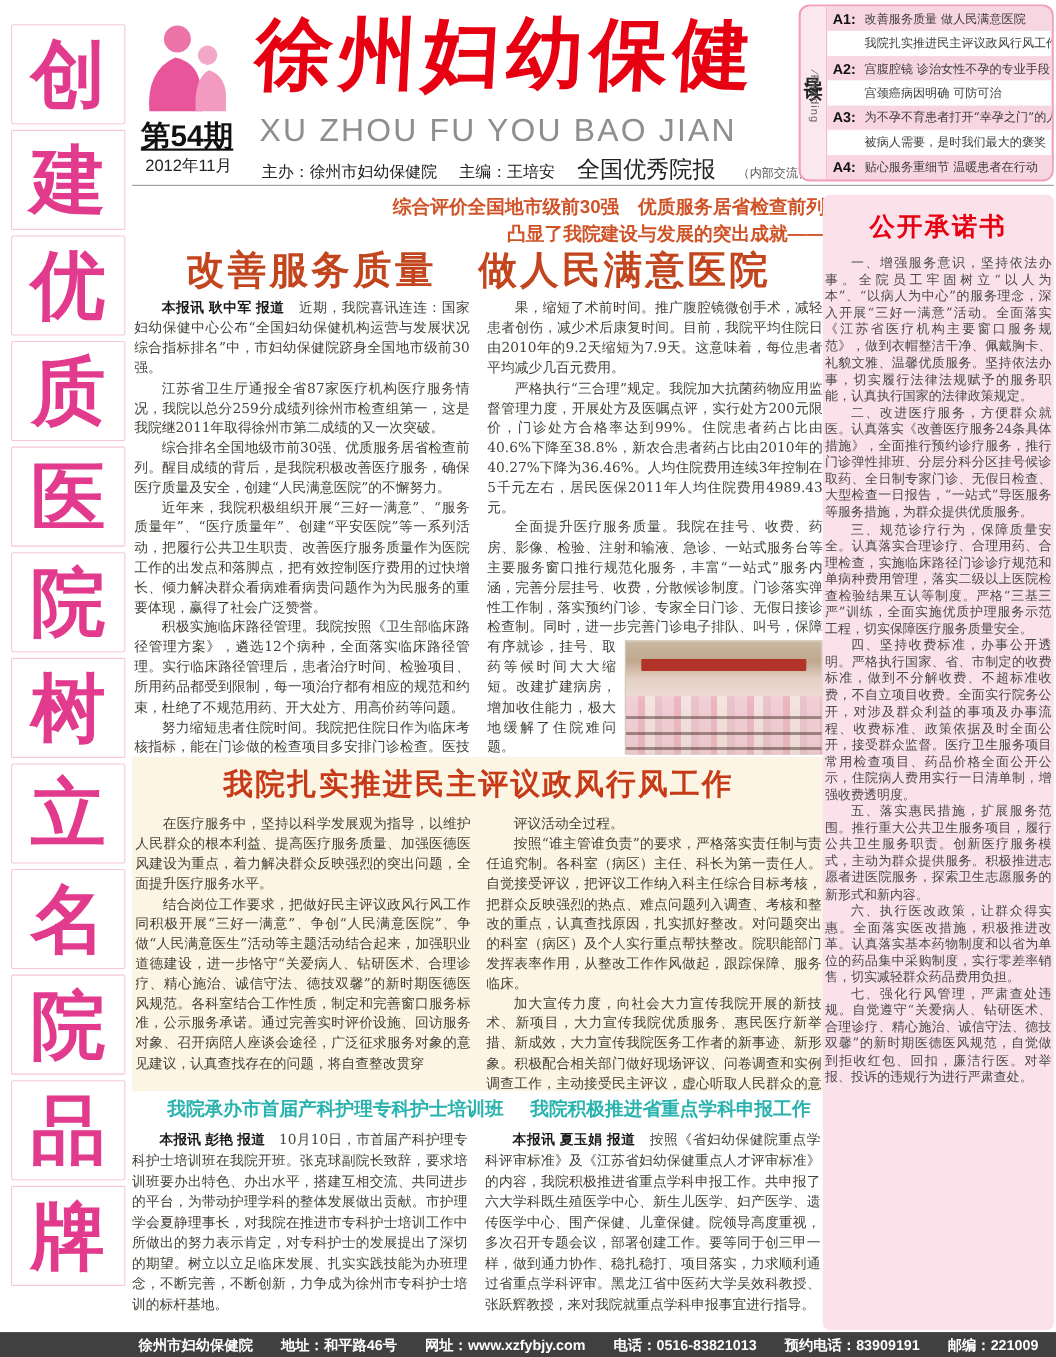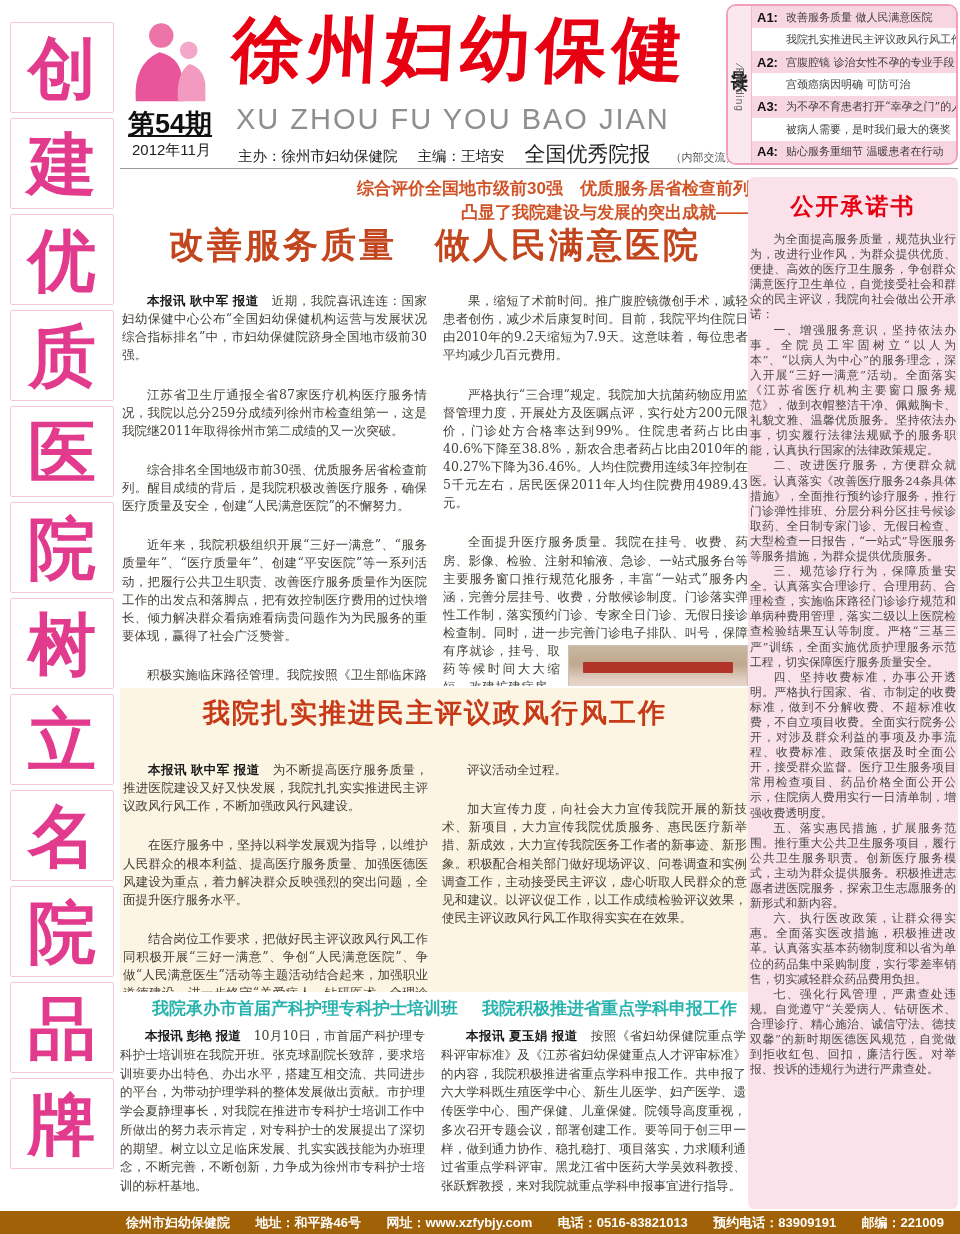--- a/index.html
+++ b/index.html
@@ -43,21 +43,21 @@
 
   
   .lead-kicker { position:absolute; left:0; top:177px; width:630px; text-align:right; color:#d05327; font-weight:bold;
                  font-size:17px; line-height:1.4; }
   .lead-headline { position:absolute; left:0; top:222px; width:630px; text-align:center; color:#c2451d; font-size:35px;
                    font-weight:bold; letter-spacing:3px; white-space:nowrap; }
   .lead-cols { position:absolute; left:2px; top:271px; width:626px; height:415px; display:flex; gap:16px; overflow:hidden; }
 
   .col { width:305px; flex:none; font-family:"DejaVu Serif","Liberation Serif",serif; font-size:12.5px; line-height:1.45;
          text-align:justify; color:#45413a; }
-  .col p { text-indent:2em;margin-top:21px; }
+  .col p { text-indent:2em; }
   .byline { font-weight:bold; font-family:"Liberation Sans",sans-serif; color:#1a1a1a; }
 
   .photo-float { float:right; width:180px; margin:3px 0 2px 8px; }
   .photo { position:relative; width:180px; height:132px; border:1px solid #cfc2b0; overflow:hidden;
            background:linear-gradient(180deg,#c9b8a2 0%,#bfa88e 14%,#e3cfc4 26%,#eddcd4 40%,#d9b9b2 58%,#c39f96 74%,#8d766a 100%); }
   .photo-banner { position:absolute; left:8%; top:12%; width:84%; height:9%; background:#b23327; border-radius:1px; }
   .photo-people { position:absolute; left:0; top:38%; width:100%; height:62%;
                   background:repeating-linear-gradient(90deg,#f3ccd7 0 11px,#ecaebd 11px 17px,#f6e6e2 17px 26px,#e7bfc9 26px 33px);
                   opacity:.8; }
   .photo-rows { position:absolute; left:0; top:52%; width:100%; height:48%;
@@ -76,21 +76,21 @@
   .b-body p { text-indent:2em; }
 
   
   .promise-panel { position:absolute; right:0; top:177px; width:210px; height:1032px; background:#fbe2ea; border-radius:6px;
                    padding:10px 2px; overflow:hidden; }
   .promise-title { text-align:center; color:#e60012; font-size:23px; font-weight:bold; letter-spacing:2px; margin:4px 0 10px; white-space:nowrap; }
   .promise-body p { font-family:"DejaVu Serif","Liberation Serif",serif; font-size:11.8px; line-height:1.28; text-indent:2em;
                     text-align:justify; color:#4a4a4a; }
 
   
-  .footer-bar { position:absolute; left:0; bottom:0; width:960px; height:23px; background:#a16207; display:flex; align-items:center;
+  .footer-bar { position:absolute; left:0; bottom:0; width:960px; height:23px; background:#404040; display:flex; align-items:center;
                 justify-content:space-between; padding:0 16px 0 126px; }
   .footer-item { color:#fff; font-weight:bold; font-size:13px; white-space:nowrap; }
 </style>
 </head>
 <body>
 
 <div class="page">
 
   <aside class="slogan-strip" id="slogan-strip">
       <div class="slogan-cell">创</div>
@@ -193,26 +193,26 @@
                 <span class="photo-rows" style="display: block;"></span>
               </span>
             </span><span>队、叫号，保障有序就诊，挂号、取药等候时间大大缩短。改建扩建病房，增加收住能力，极大地缓解了住院难问题。</span></p>
         </div>
     </div>
 
     <section class="mid-article">
       <h2 class="mid-headline">我院扎实推进民主评议政风行风工作</h2>
       <div class="mid-cols">
         <div class="col" id="review-col1">
-            <p><b class="byline">本报讯 耿中军 报道　</b>为不断提高医疗服务质量，推进医院建设又好又快发展，我院扎扎实实推进民主评议政风行风工作，不断加强政风行风建设。</p>
             <p>在医疗服务中，坚持以科学发展观为指导，以维护人民群众的根本利益、提高医疗服务质量、加强医德医风建设为重点，着力解决群众反映强烈的突出问题，全面提升医疗服务水平。</p>
             <p>结合岗位工作要求，把做好民主评议政风行风工作同积极开展“三好一满意”、争创“人民满意医院”、争做“人民满意医生”活动等主题活动结合起来，加强职业道德建设，进一步恪守“关爱病人、钻研医术、合理诊疗、精心施治、诚信守法、德技双馨”的新时期医德医风规范。各科室结合工作性质，制定和完善窗口服务标准，公示服务承诺。通过完善实时评价设施、回访服务对象、召开病陪人座谈会途径，广泛征求服务对象的意见建议，认真查找存在的问题，将自查整改贯穿</p>
           </div>
         <div class="col" id="review-col2">
             <p>评议活动全过程。</p>
+            <p>按照“谁主管谁负责”的要求，严格落实责任制与责任追究制。各科室（病区）主任、科长为第一责任人。自觉接受评议，把评议工作纳入科主任综合目标考核，把群众反映强烈的热点、难点问题列入调查、考核和整改的重点，认真查找原因，扎实抓好整改。对问题突出的科室（病区）及个人实行重点帮扶整改。院职能部门发挥表率作用，从整改工作作风做起，跟踪保障、服务临床。</p>
             <p>加大宣传力度，向社会大力宣传我院开展的新技术、新项目，大力宣传我院优质服务、惠民医疗新举措、新成效，大力宣传我院医务工作者的新事迹、新形象。积极配合相关部门做好现场评议、问卷调查和实例调查工作，主动接受民主评议，虚心听取人民群众的意见和建议。以评议促工作，以工作成绩检验评议效果，使民主评议政风行风工作取得实实在在效果。</p>
           </div>
       </div>
     </section>
 
     <section class="bottom-articles">
       <article class="b-article">
         <h3 class="b-title">我院承办市首届产科护理专科护士培训班</h3>
         <div class="b-body" id="training-body">
             <p><b class="byline">本报讯 彭艳 报道　</b>10月10日，市首届产科护理专科护士培训班在我院开班。张克球副院长致辞，要求培训班要办出特色、办出水平，搭建互相交流、共同进步的平台，为带动护理学科的整体发展做出贡献。市护理学会夏静理事长，对我院在推进市专科护士培训工作中所做出的努力表示肯定，对专科护士的发展提出了深切的期望。树立以立足临床发展、扎实实践技能为办班理念，不断完善，不断创新，力争成为徐州市专科护士培训的标杆基地。</p>
@@ -222,21 +222,20 @@
         <h3 class="b-title">我院积极推进省重点学科申报工作</h3>
         <div class="b-body" id="keydiscipline-body">
             <p><b class="byline">本报讯 夏玉娟 报道　</b>按照《省妇幼保健院重点学科评审标准》及《江苏省妇幼保健重点人才评审标准》的内容，我院积极推进省重点学科申报工作。共申报了六大学科既生殖医学中心、新生儿医学、妇产医学、遗传医学中心、围产保健、儿童保健。院领导高度重视，多次召开专题会议，部署创建工作。要等同于创三甲一样，做到通力协作、稳扎稳打、项目落实，力求顺利通过省重点学科评审。黑龙江省中医药大学吴效科教授、张跃辉教授，来对我院就重点学科申报事宜进行指导。</p>
           </div>
       </article>
     </section>
 
     <aside class="promise-panel">
       <h2 class="promise-title">公开承诺书</h2>
       <div class="promise-body" id="promise-body">
-          <p>为全面提高服务质量，规范执业行为，改进行业作风，为群众提供优质、便捷、高效的医疗卫生服务，争创群众满意医疗卫生单位，自觉接受社会和群众的民主评议，我院向社会做出公开承诺：</p>
           <p>一、增强服务意识，坚持依法办事。全院员工牢固树立“以人为本”、“以病人为中心”的服务理念，深入开展“三好一满意”活动。全面落实《江苏省医疗机构主要窗口服务规范》，做到衣帽整洁干净、佩戴胸卡、礼貌文雅、温馨优质服务。坚持依法办事，切实履行法律法规赋予的服务职能，认真执行国家的法律政策规定。</p>
           <p>二、改进医疗服务，方便群众就医。认真落实《改善医疗服务24条具体措施》，全面推行预约诊疗服务，推行门诊弹性排班、分层分科分区挂号候诊取药、全日制专家门诊、无假日检查、大型检查一日报告，“一站式”导医服务等服务措施，为群众提供优质服务。</p>
           <p>三、规范诊疗行为，保障质量安全。认真落实合理诊疗、合理用药、合理检查，实施临床路径门诊诊疗规范和单病种费用管理，落实二级以上医院检查检验结果互认等制度。严格“三基三严”训练，全面实施优质护理服务示范工程，切实保障医疗服务质量安全。</p>
           <p>四、坚持收费标准，办事公开透明。严格执行国家、省、市制定的收费标准，做到不分解收费、不超标准收费，不自立项目收费。全面实行院务公开，对涉及群众利益的事项及办事流程、收费标准、政策依据及时全面公开，接受群众监督。医疗卫生服务项目常用检查项目、药品价格全面公开公示，住院病人费用实行一日清单制，增强收费透明度。</p>
           <p>五、落实惠民措施，扩展服务范围。推行重大公共卫生服务项目，履行公共卫生服务职责。创新医疗服务模式，主动为群众提供服务。积极推进志愿者进医院服务，探索卫生志愿服务的新形式和新内容。</p>
           <p>六、执行医改政策，让群众得实惠。全面落实医改措施，积极推进改革。认真落实基本药物制度和以省为单位的药品集中采购制度，实行零差率销售，切实减轻群众药品费用负担。</p>
           <p>七、强化行风管理，严肃查处违规。自觉遵守“关爱病人、钻研医术、合理诊疗、精心施治、诚信守法、德技双馨”的新时期医德医风规范，自觉做到拒收红包、回扣，廉洁行医。对举报、投诉的违规行为进行严肃查处。</p>
         </div>
     </aside>
 

